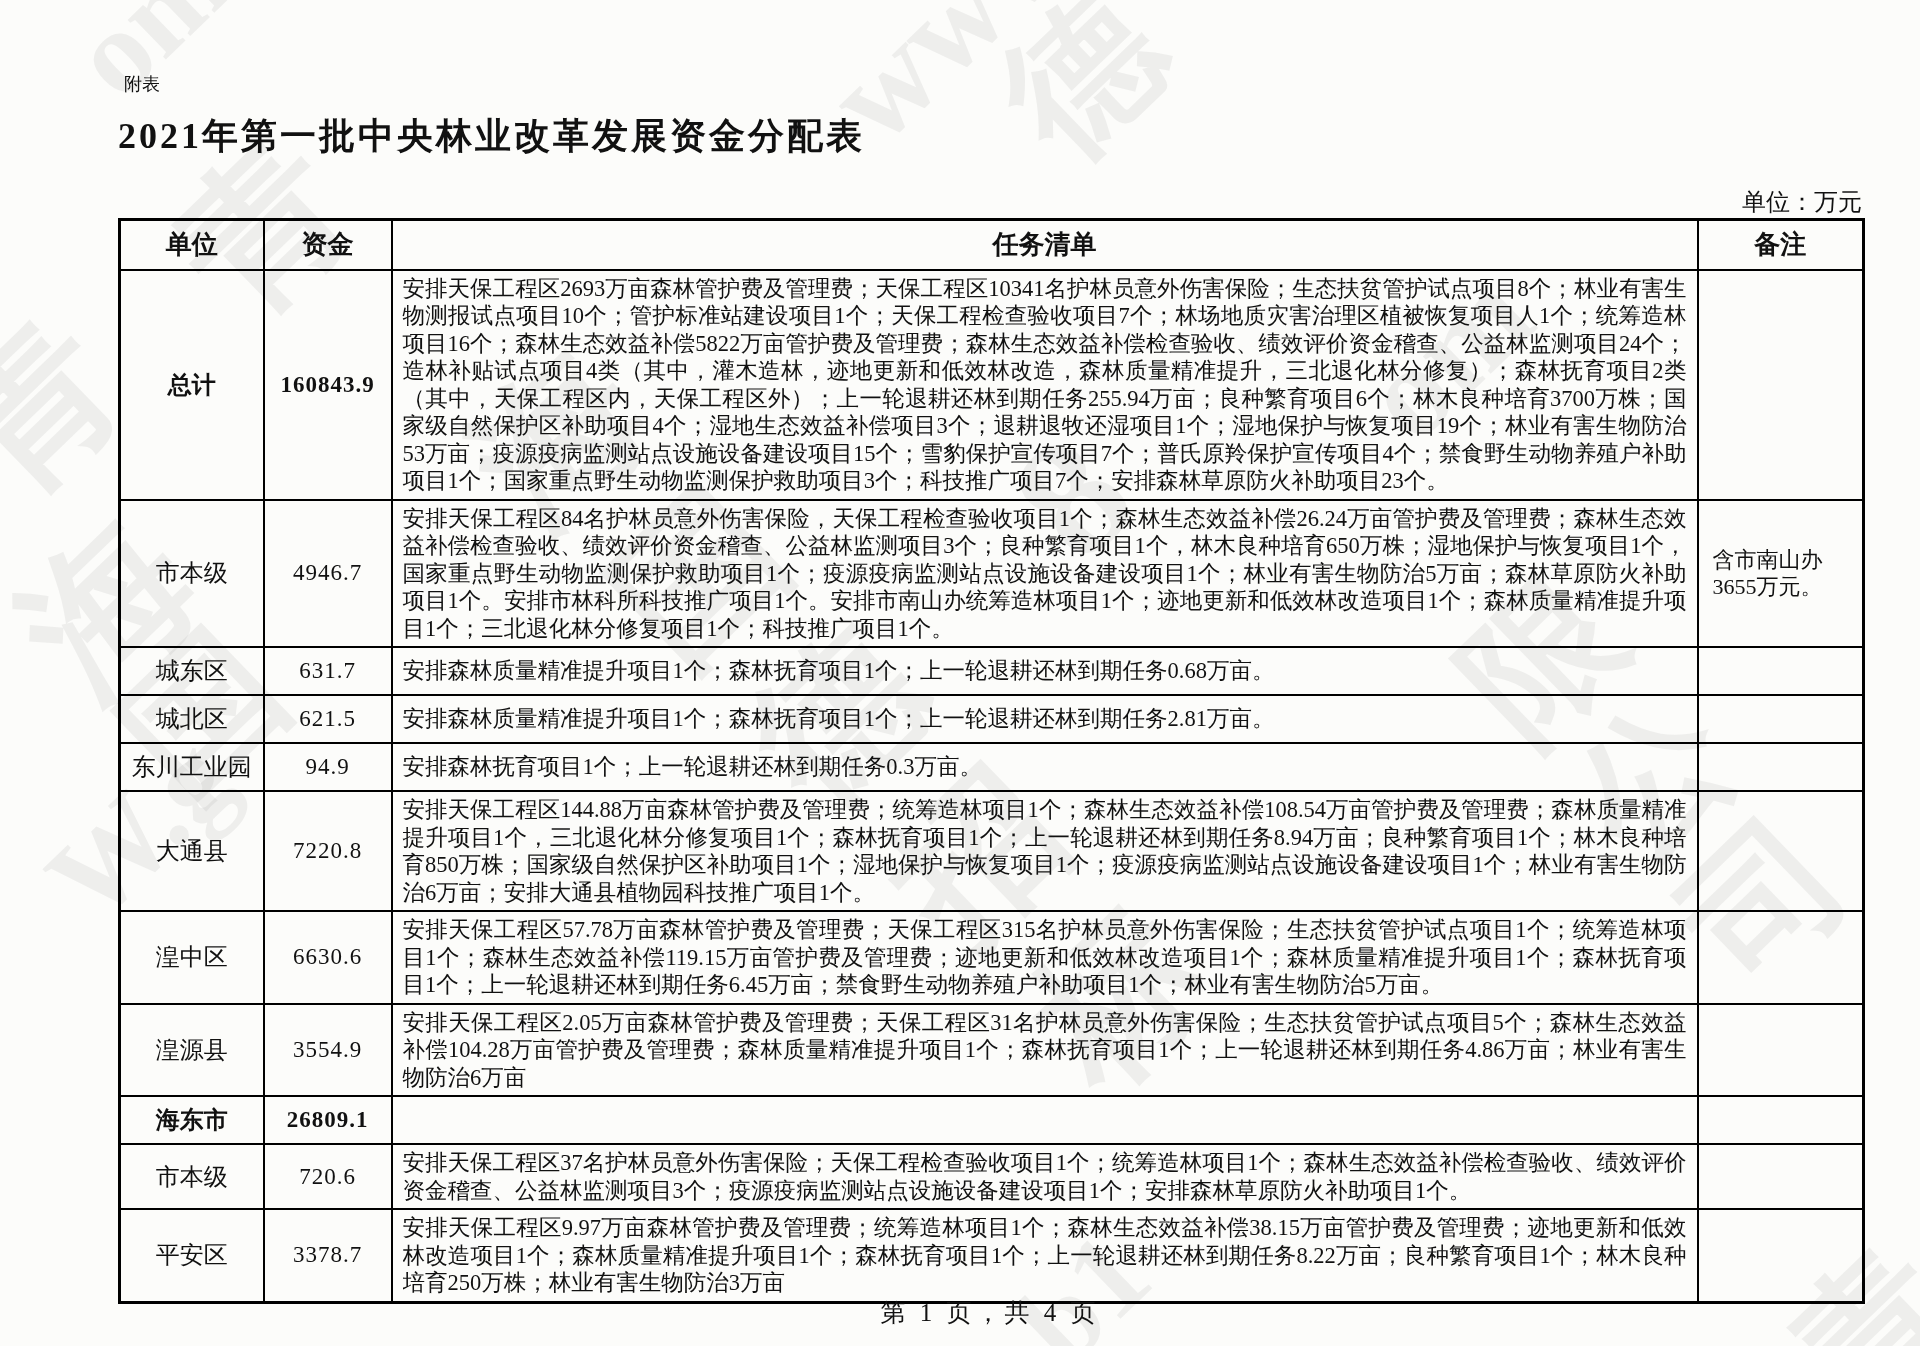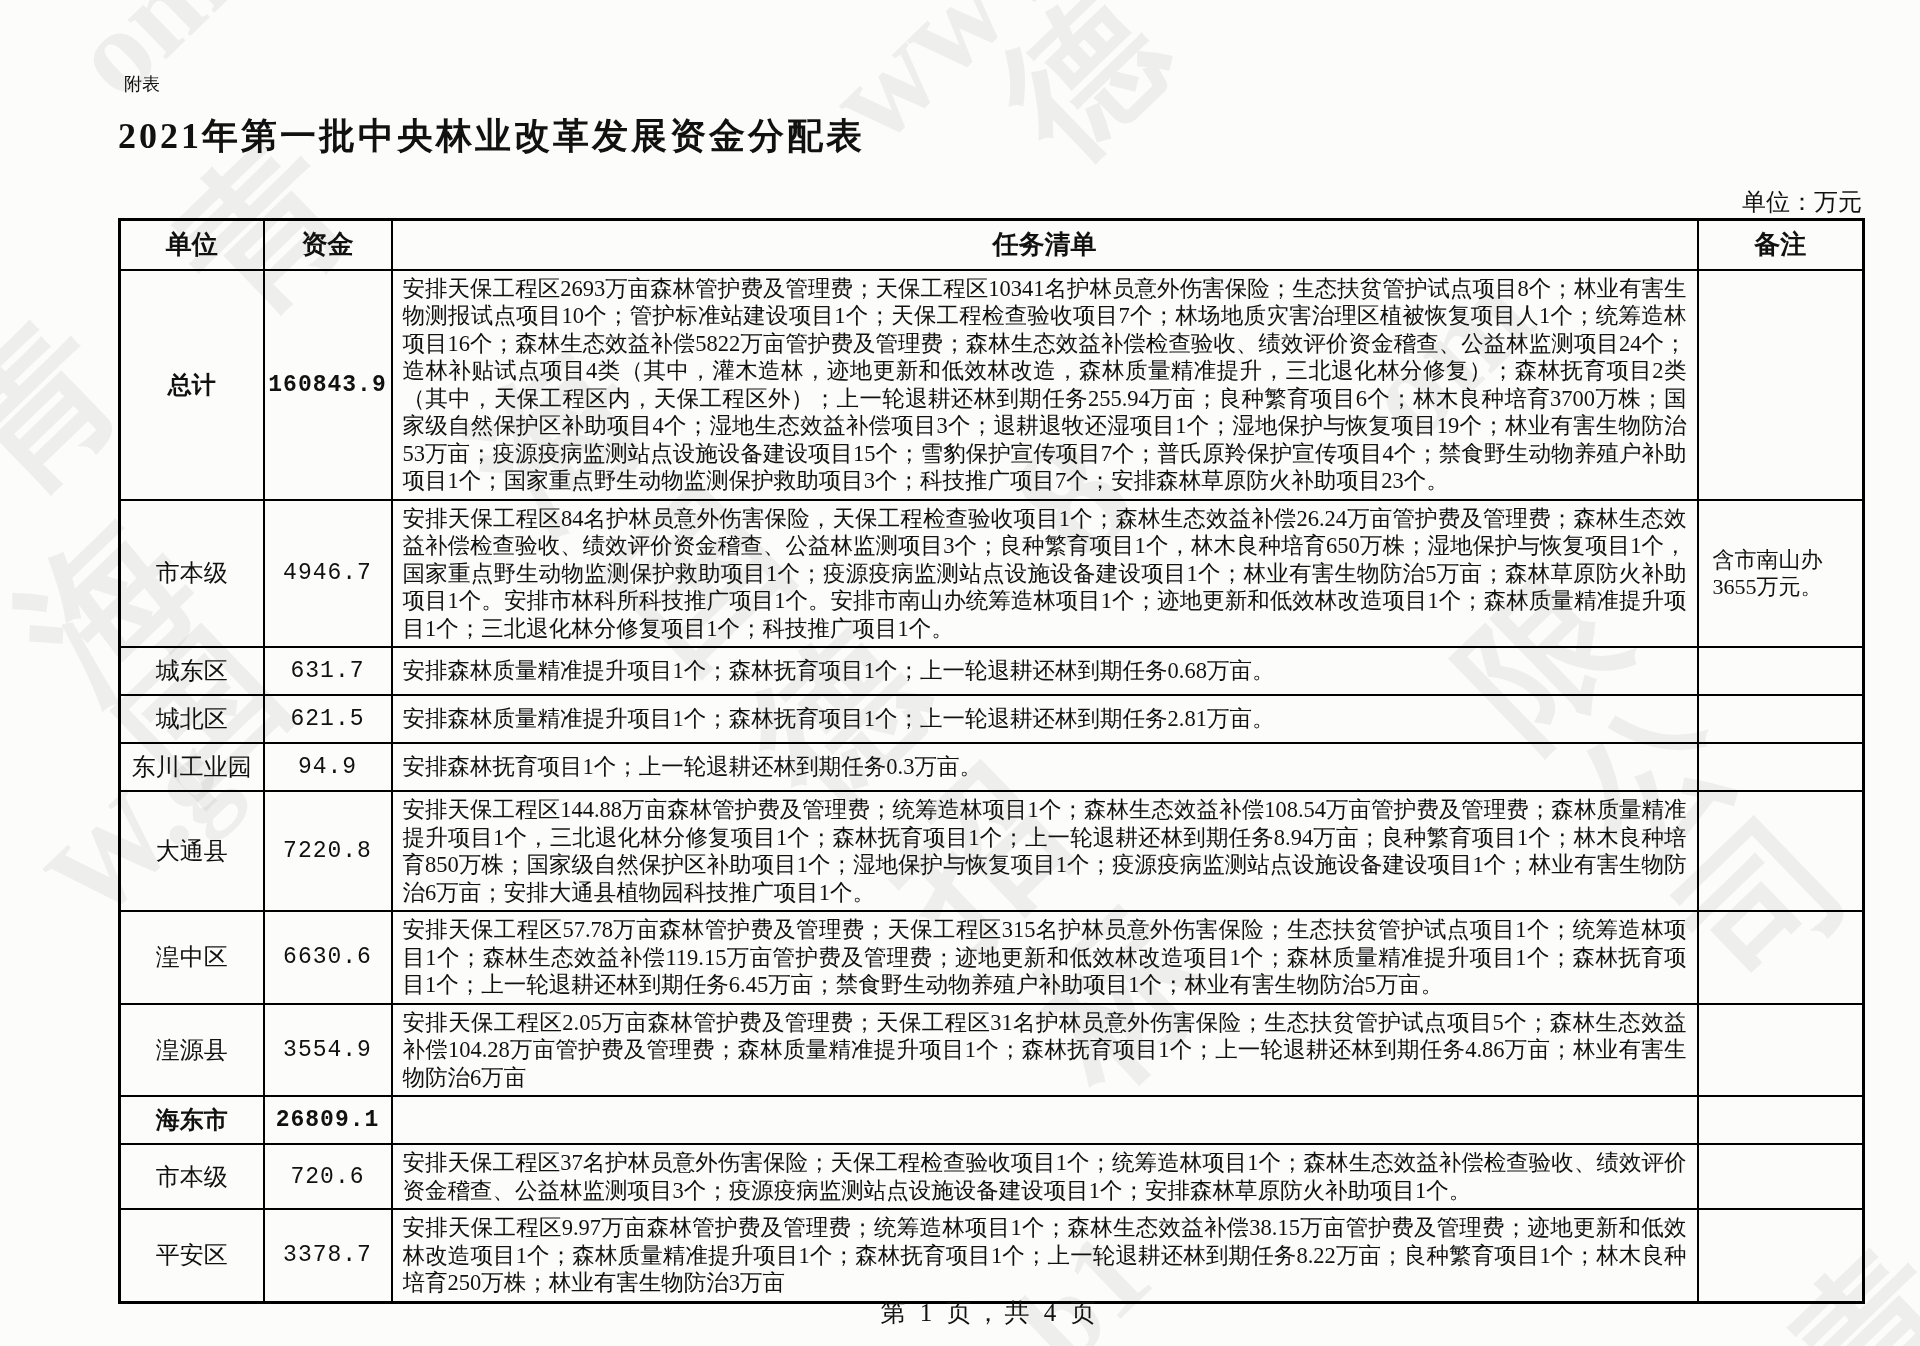--- a/index.html
+++ b/index.html
@@ -55,21 +55,20 @@
   }
   .alloc thead tr{height:50px;}
   .alloc th{font-size:26px;font-weight:700;text-align:center;}
   .alloc tbody tr{height:33px;}
   .unit-cell{
     text-align:center;font-size:24px;padding:7px 2px;
   }
   .amount-cell{
     text-align:center;font-size:23px;padding:0 2px;
     letter-spacing:1px;
-    font-family:Liberation Mono, monospace;
   }
   .task-cell{
     font-size:22.5px;line-height:27.5px;
     padding:4px 10px;
     text-align:justify;
     text-justify:inter-ideograph;
     vertical-align:middle;
     border-radius:7px;
   }
   .remark-cell{

